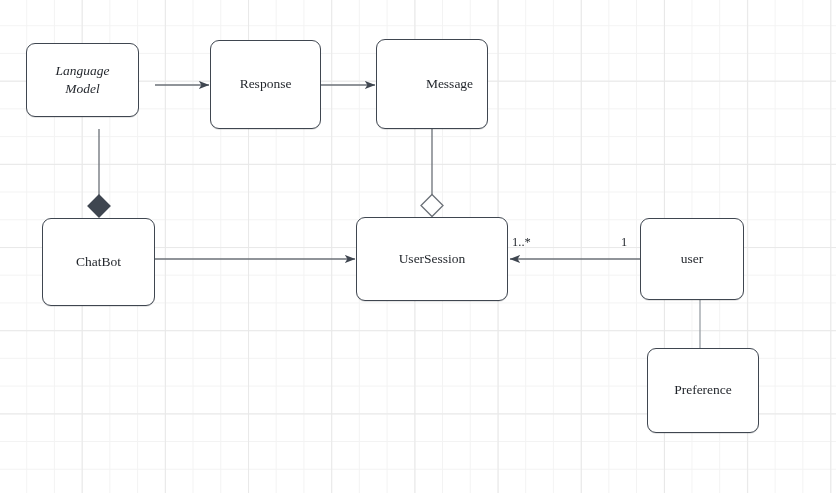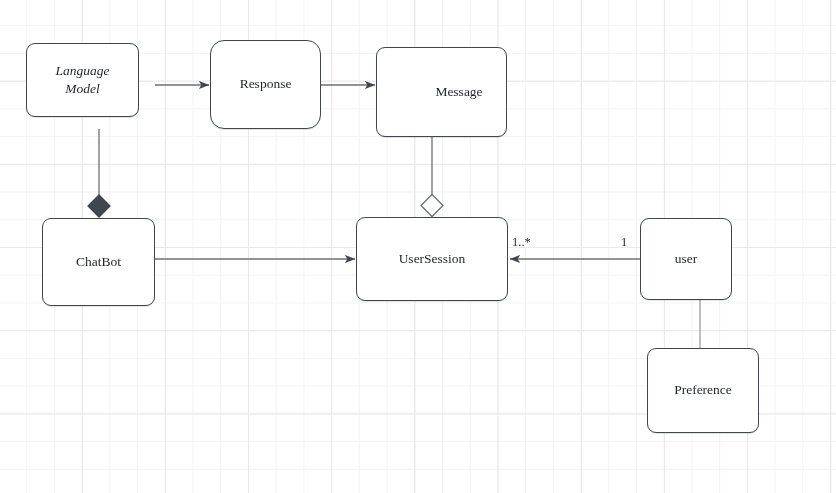--- a/index.html
+++ b/index.html
@@ -103,37 +103,37 @@
     <g>
       <line x1="700" y1="300" x2="700" y2="348" stroke="#9aa0a6" stroke-width="1.3"></line>
     </g>
   </svg>
 
   <div class="node" style="left:26px; top:43px; width:113px; height:74px;font-style:italic;">
     <span class="node-label">Language
 Model</span>
   </div>
 
-  <div class="node" style="left:210px; top:40px; width:111px; height:89px;border-radius:14px;">
+  <div class="node" style="left:210px; top:40px; width:111px; height:89px;">
     <span class="node-label">Response</span>
   </div>
 
-  <div class="node" style="left:376px; top:47px; width:131px; height:90px;padding-left:35px;">
+  <div class="node" style="left:376px; top:39px; width:112px; height:90px;padding-left:35px;">
     <span class="node-label">Message</span>
   </div>
 
   <div class="node" style="left:42px; top:218px; width:113px; height:88px;">
     <span class="node-label">ChatBot</span>
   </div>
 
   <div class="node" style="left:356px; top:217px; width:152px; height:84px;text-align:right;">
     <span class="node-label">UserSession</span>
   </div>
 
-  <div class="node" style="left:640px; top:218px; width:92px; height:82px;">
+  <div class="node" style="left:640px; top:218px; width:104px; height:82px;">
     <span class="node-label">user</span>
   </div>
 
   <div class="node" style="left:647px; top:348px; width:112px; height:85px;text-align:right;">
     <span class="node-label">Preference</span>
   </div>
 
   <div class="mult" style="left:512px; top:235px;">1..*</div>
 
   <div class="mult" style="left:621px; top:235px;">1</div>

